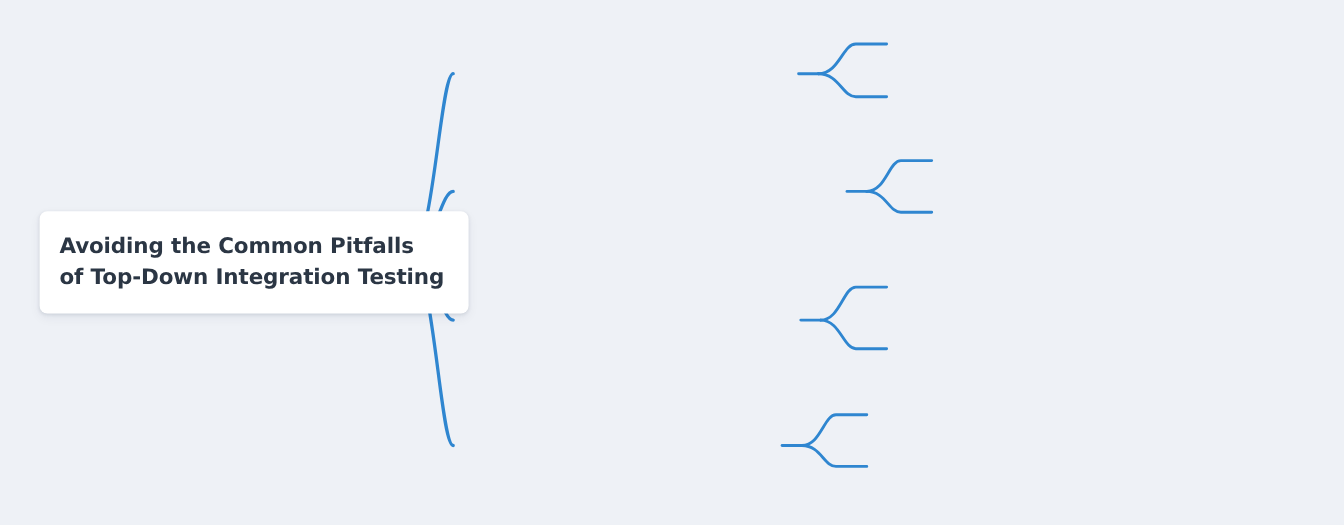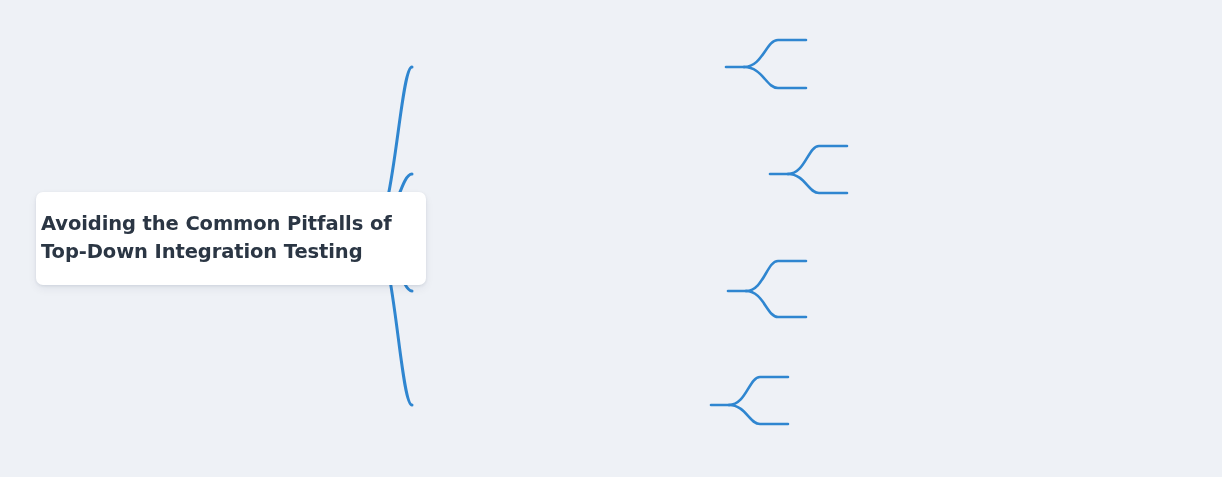--- a/index.html
+++ b/index.html
@@ -27,21 +27,21 @@
     pointer-events: none;
   }
   .central-node {
     position: absolute;
     left: 36px;
     top: 192px;
     width: 390px;
     box-sizing: border-box;
     background: #ffffff;
     border-radius: 7px;
-    padding: 18px 22px 20px 5px;
+    padding: 18px 22px 20px 18px;
     box-shadow: 0 1px 3px rgba(25,40,70,0.10), 0 4px 10px rgba(25,40,70,0.06);
   }
   .central-title {
     font-family: "DejaVu Sans", sans-serif;
     font-weight: bold;
     font-size: 19.5px;
     line-height: 1.42;
     color: #2b3644;
     letter-spacing: -0.1px;
   }

